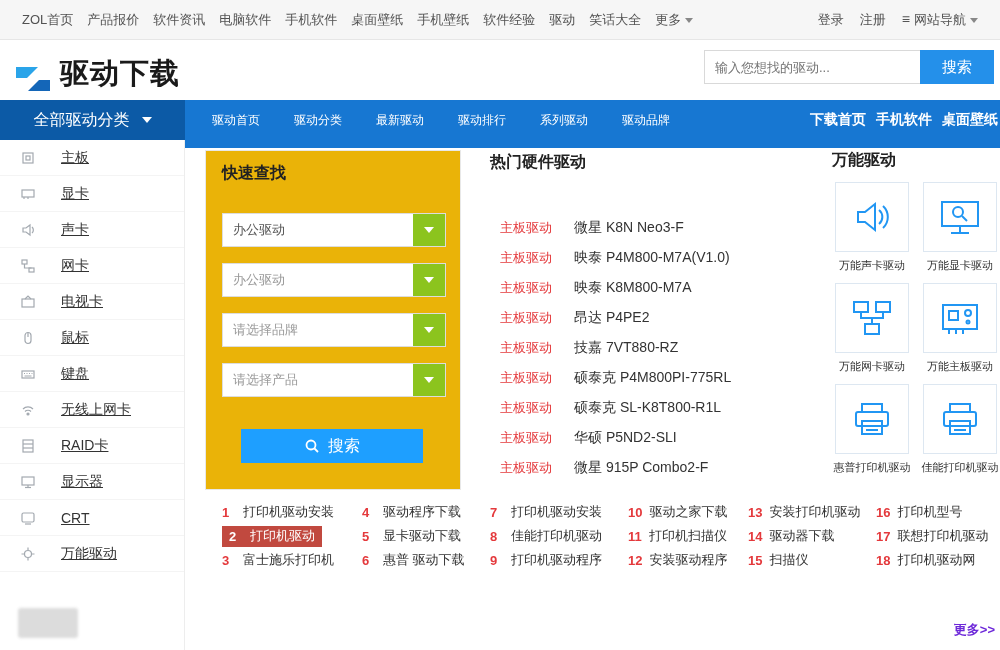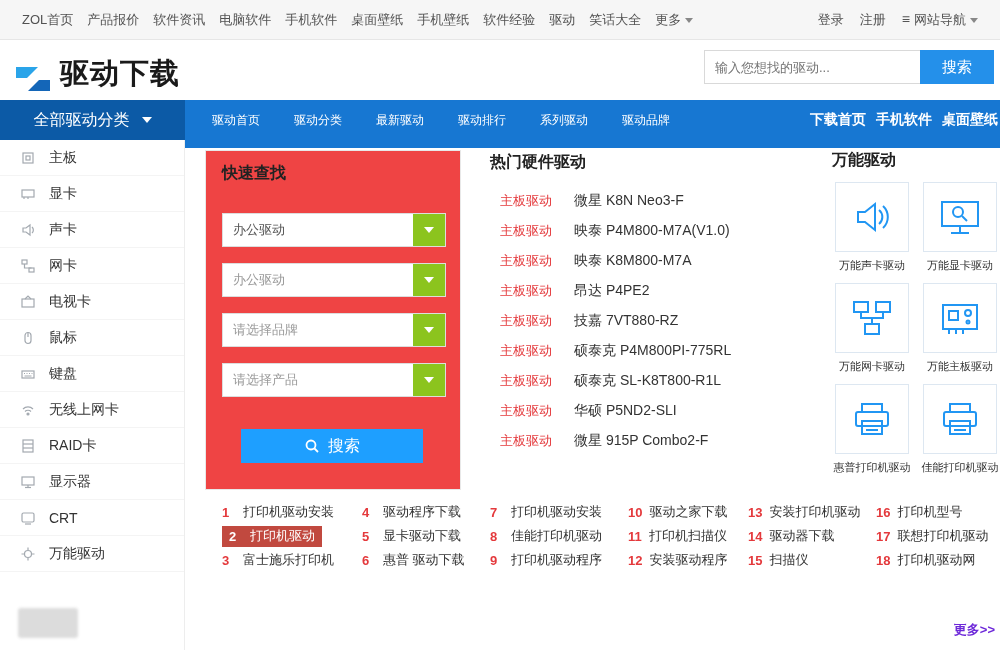--- a/index.html
+++ b/index.html
@@ -33,39 +33,39 @@
   .caret-down-white { width:0; height:0; border-left:5px solid transparent; border-right:5px solid transparent;
                       border-top:6px solid #fff; }
   .nav-items { position:absolute; left:212px; top:0; height:40px; display:flex; gap:34px; align-items:center;
                font-size:12px; font-weight:normal; }
   .nav-item { cursor:pointer; white-space:nowrap; }
   .nav-right { position:absolute; right:0; top:0; height:40px; display:flex; gap:10px; align-items:center;
                font-size:14px; padding-right:2px;font-weight:bold; }
 
   
   .sidebar { position:absolute; left:0; top:140px; width:185px; height:510px; background:#fff; border-right:1px solid #ededed; }
-  .side-item { height:36px; display:flex; align-items:center; gap:13px; padding-left:20px;
-               border-bottom:1px solid #f4f4f4; font-size:14px; color:#333; cursor:pointer; }
+  .side-item { height:36px; display:flex; align-items:center; gap:25px; padding-left:20px;
+               border-bottom:1px solid #f4f4f4; font-size:14px; color:#333; cursor:pointer;text-decoration:underline; }
   .side-icon { width:16px; height:16px; display:flex; align-items:center; justify-content:center; }
 
   
-  .quick-panel { position:absolute; left:205px; top:150px; width:256px; height:340px; border:1px solid #e8e8e8; background:#ef4444; }
+  .quick-panel { position:absolute; left:205px; top:150px; width:256px; height:340px; border:1px solid #e8e8e8; background:#eab308; }
   .qf-title { position:absolute; left:16px; top:12px; font-size:16px; font-weight:bold; color:#222; }
   .qf-select { position:absolute; left:16px; width:224px; height:34px; border:1px solid #ddd; display:flex; background:#fff; cursor:pointer; }
   .qf-select-value { flex:1; line-height:32px; padding-left:10px; font-size:13px; color:#555; }
   .qf-select.ph .qf-select-value { color:#999; }
   .qf-select-btn { width:32px; background:#8cc41e; display:flex; align-items:center; justify-content:center; cursor:pointer; }
   .qf-search { position:absolute; left:35px; top:278px; width:182px; height:34px; background:#1e9fff; color:#fff;
                border:none; font-size:16px; display:flex; align-items:center; justify-content:center; gap:8px; cursor:pointer;
                font-family:"Liberation Sans","DejaVu Sans",sans-serif; }
 
   
   .hot { position:absolute; left:490px; top:152px; width:335px; }
   .hot-title { font-size:16px; font-weight:bold; color:#222; height:20px; }
-  .hot-list { margin-top:14px; }
+  .hot-list { margin-top:41px; }
   .hot-item { height:30px; display:flex; align-items:center; padding-left:10px; font-size:14px; cursor:pointer; }
   .hot-tag { color:#e4393c; font-size:13px; width:74px; flex:none; }
   .hot-name { color:#333; white-space:nowrap; }
 
   
   .universal { position:absolute; left:832px; top:150px; width:170px; }
   .uni-title { font-size:16px; font-weight:bold; color:#222; height:20px; }
   .uni-grid { display:grid; grid-template-columns:80px 80px; column-gap:8px; margin-top:12px; }
   .uni-cell { width:80px; height:101px; text-align:center; cursor:pointer; }
   .uni-box { width:74px; height:70px; margin:0 auto; border:1px solid #dde7f1; display:flex; align-items:center; justify-content:center; background:#fff; }

